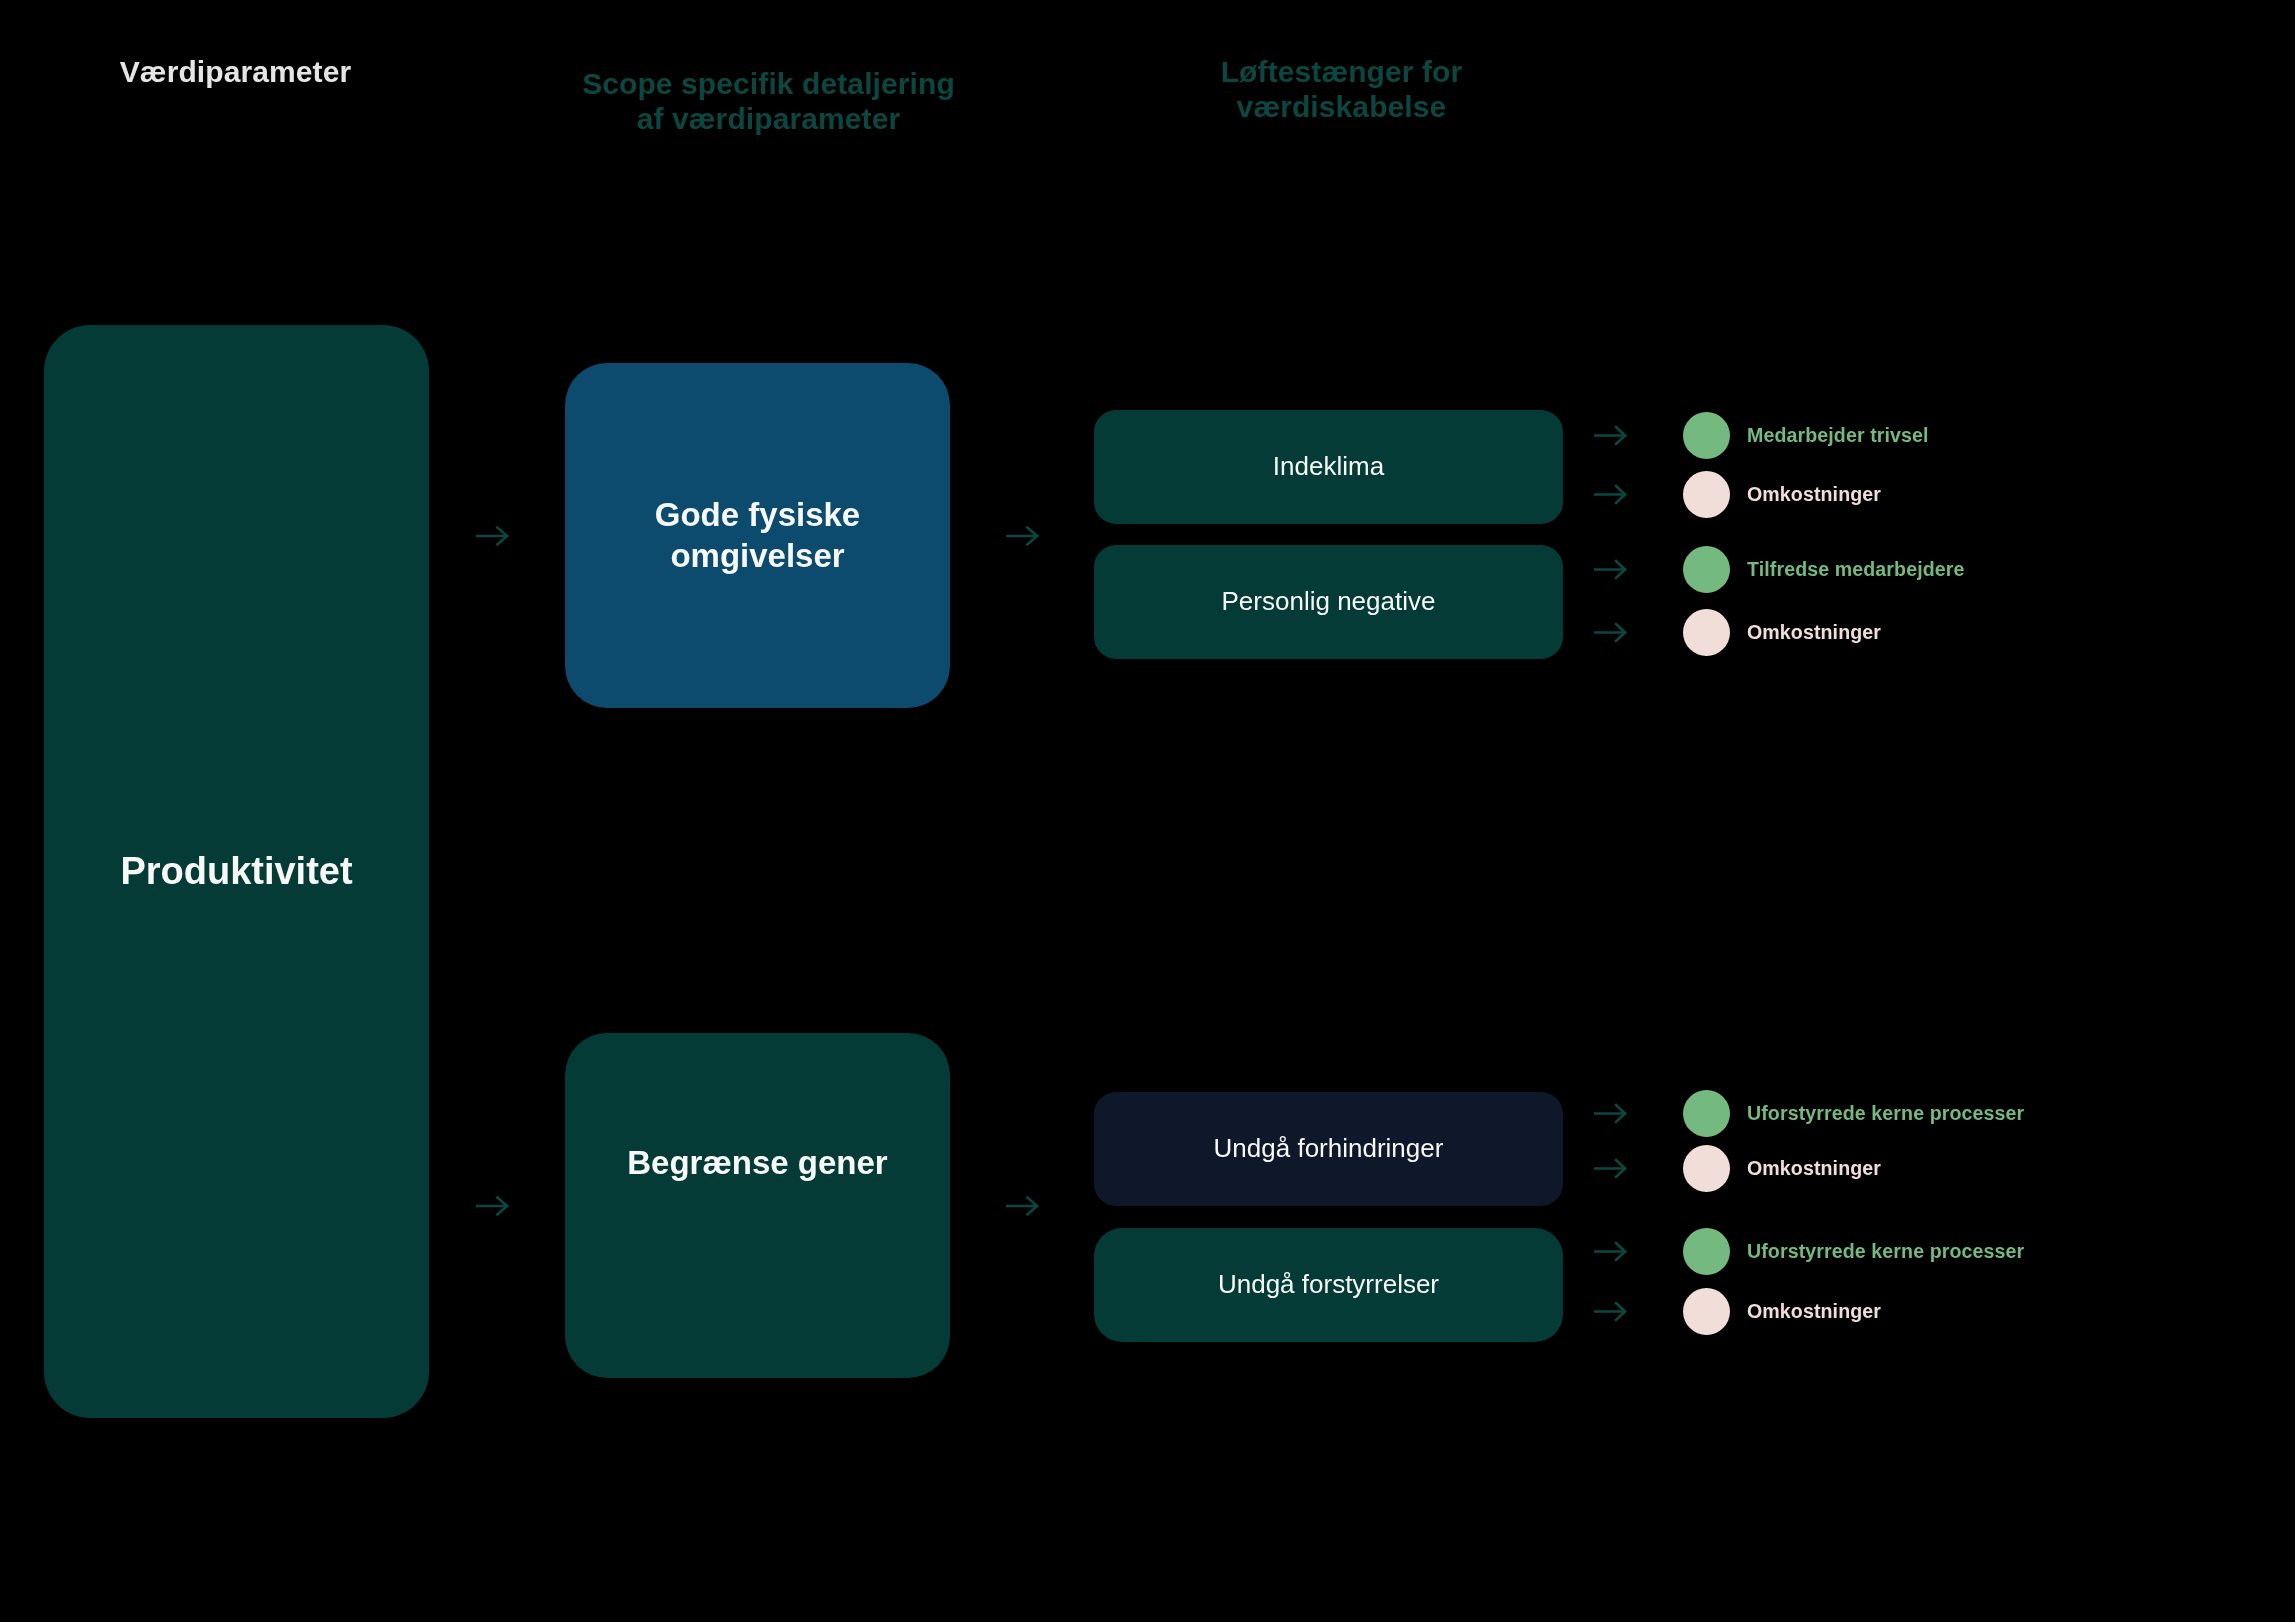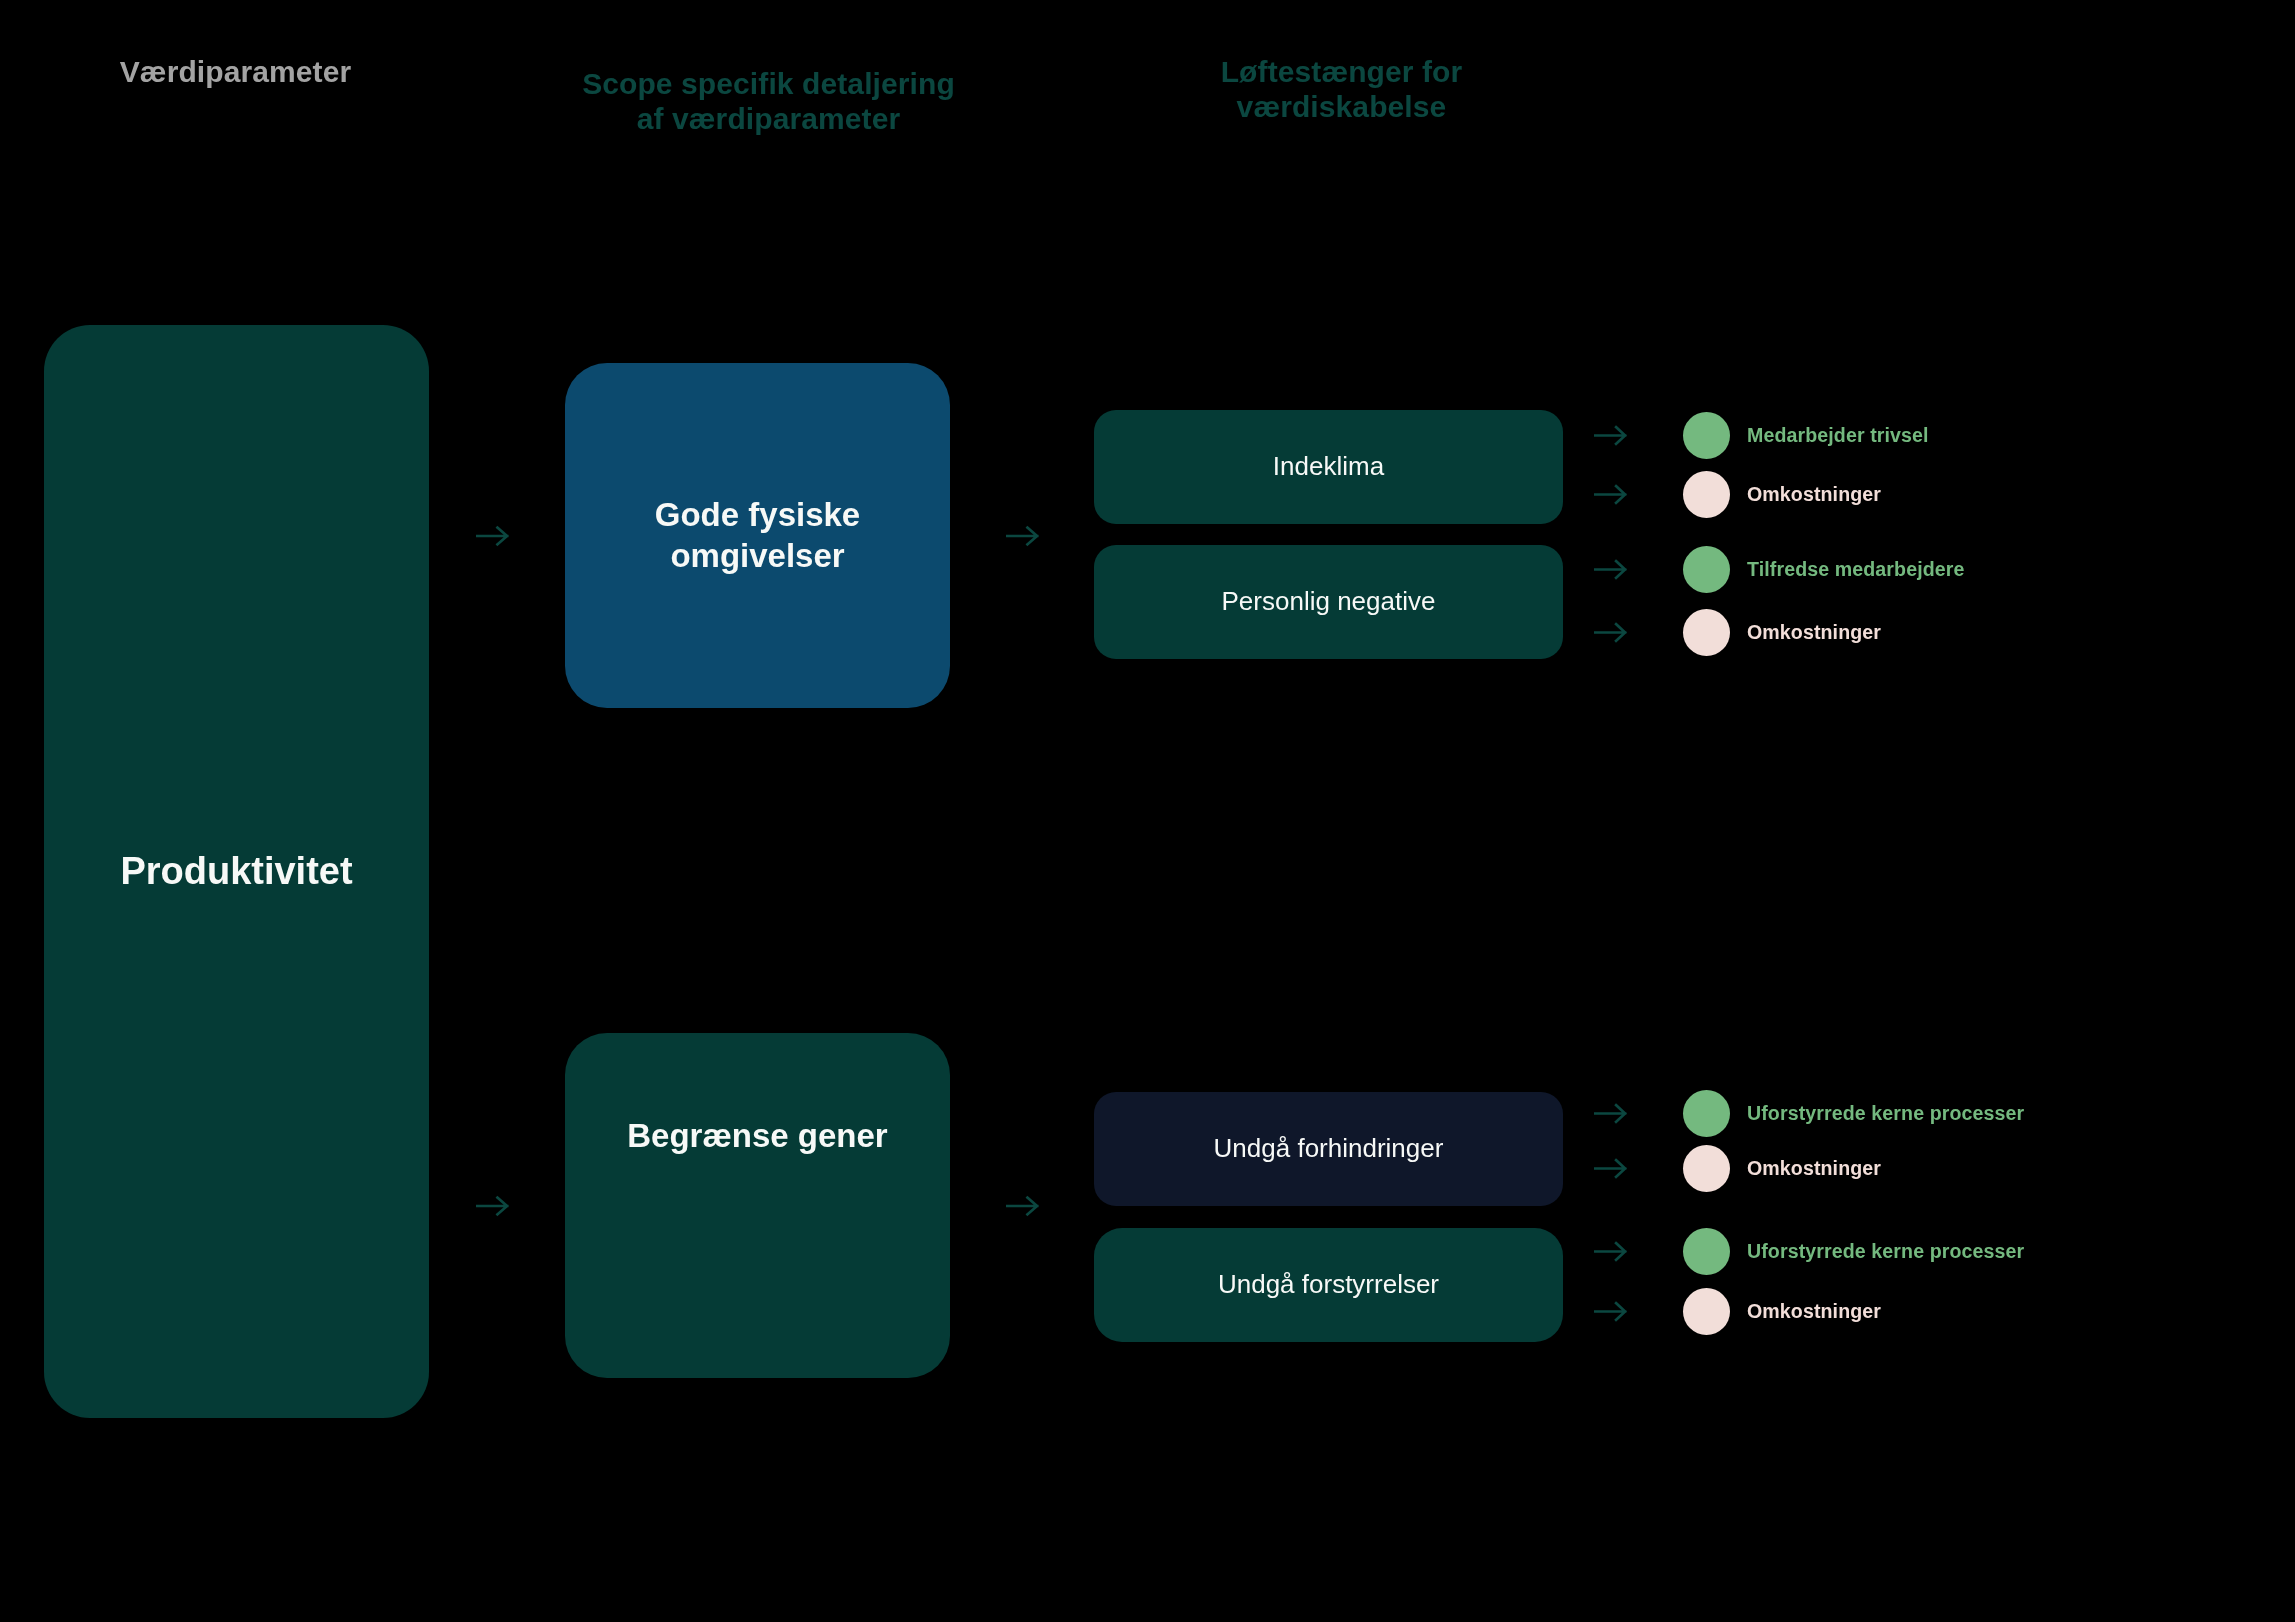--- a/index.html
+++ b/index.html
@@ -69,21 +69,21 @@
   #card-gode-fysiske .card-label {
     font-size: 33px;
     font-weight: bold;
   }
 
   #card-begraense-gener {
     left: 565px; top: 1033px;
     width: 385px; height: 345px;
     border-radius: 42px;
     align-items: flex-start;
-    padding-top: 83px;
+    padding-top: 110px;
   }
   #card-begraense-gener .card-label {
     font-size: 33px;
     font-weight: bold;
   }
 
   .card-lever {
     width: 469px;
     height: 114px;
     border-radius: 22px;
@@ -147,21 +147,21 @@
   #benefit-4 { top: 1088px; }
   #benefit-5 { top: 1143px; }
   #benefit-6 { top: 1226px; }
   #benefit-7 { top: 1286px; }
 </style>
 </head>
 <body>
 
 <div id="canvas" style="background: rgb(0, 0, 0);">
 
-  <div class="col-header h1" style="color: #a3a3a3;">Værdiparameter</div>
+  <div class="col-header h1" style="color: #e5e5e5;">Værdiparameter</div>
   <div class="col-header h2" style="color: rgb(11, 71, 64);">Scope specifik detaljering
 af værdiparameter</div>
   <div class="col-header h3" style="color: rgb(11, 71, 64);">Løftestænger for
 værdiskabelse</div>
 
   <div class="card" id="card-produktivitet" style="background: rgb(5, 59, 54); color: rgb(247, 249, 247);">
     <span class="card-label">Produktivitet</span>
   </div>
 
   <div class="arrow" id="arrow-col1-col2-top">

